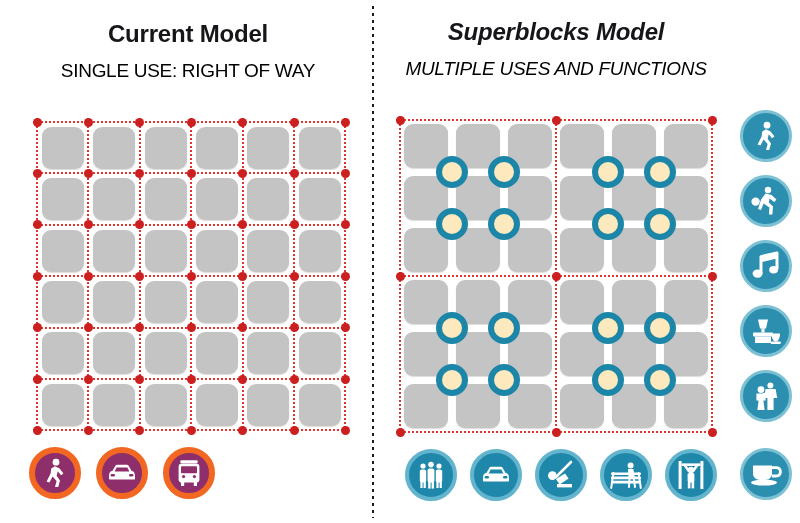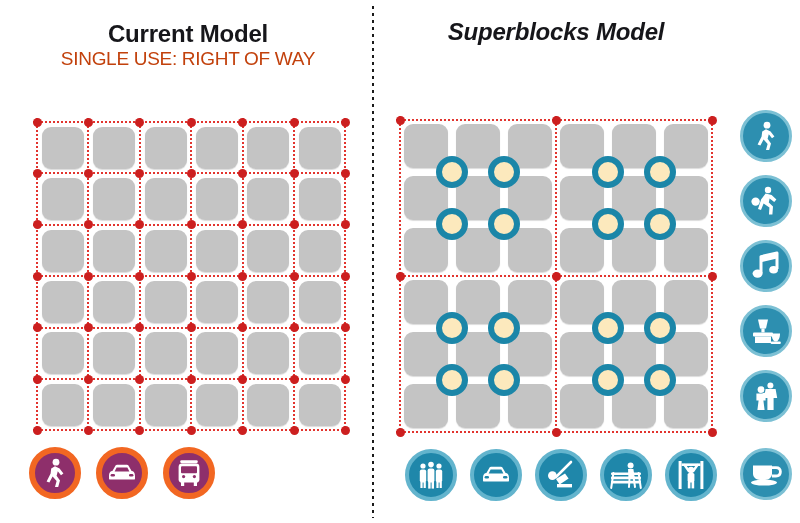--- a/index.html
+++ b/index.html
@@ -12,22 +12,22 @@
   }
   .stage{position:absolute;inset:0;}
 
   
   .title-block{position:absolute;text-align:center;}
   .title-main{
     font-size:24px;font-weight:bold;color:#16161a;
     letter-spacing:-0.2px;line-height:24px;
   }
   .title-sub{
-    font-size:19px;font-weight:normal;color:#c2410c;
-    letter-spacing:-0.3px;line-height:26px;
+    font-size:19px;font-weight:normal;color:#000000;
+    letter-spacing:-0.3px;line-height:26px;margin-top:12px;
   }
   #left-title{left:18px;top:22px;width:340px;}
   #right-title{left:386px;top:20px;width:340px;font-style:italic;}
 
   
   #divider{
     position:absolute;left:372px;top:6px;width:2px;height:512px;
     background-image:linear-gradient(to bottom,#1a1a1a 0 3px,transparent 3px 7px);
     background-size:2px 7px;
   }
@@ -79,20 +79,21 @@
 
 <div class="stage">
 
   <div class="title-block" id="left-title">
     <div class="title-main">Current Model</div>
     <div class="title-sub">SINGLE USE: RIGHT OF WAY</div>
   </div>
 
   <div class="title-block" id="right-title">
     <div class="title-main">Superblocks Model</div>
+    <div class="title-sub">MULTIPLE USES AND FUNCTIONS</div>
   </div>
 
   <div id="divider"></div>
 
   <div class="grid-wrap" id="left-grid" style="left:0;top:0;width:372px;height:523px;">
       <div class="gridline-h" style="left:33px;top:121px;width:316.4px;"></div>
       <div class="gridline-h" style="left:33px;top:172.4px;width:316.4px;"></div>
       <div class="gridline-h" style="left:33px;top:223.8px;width:316.4px;"></div>
       <div class="gridline-h" style="left:33px;top:275.2px;width:316.4px;"></div>
       <div class="gridline-h" style="left:33px;top:326.6px;width:316.4px;"></div>

